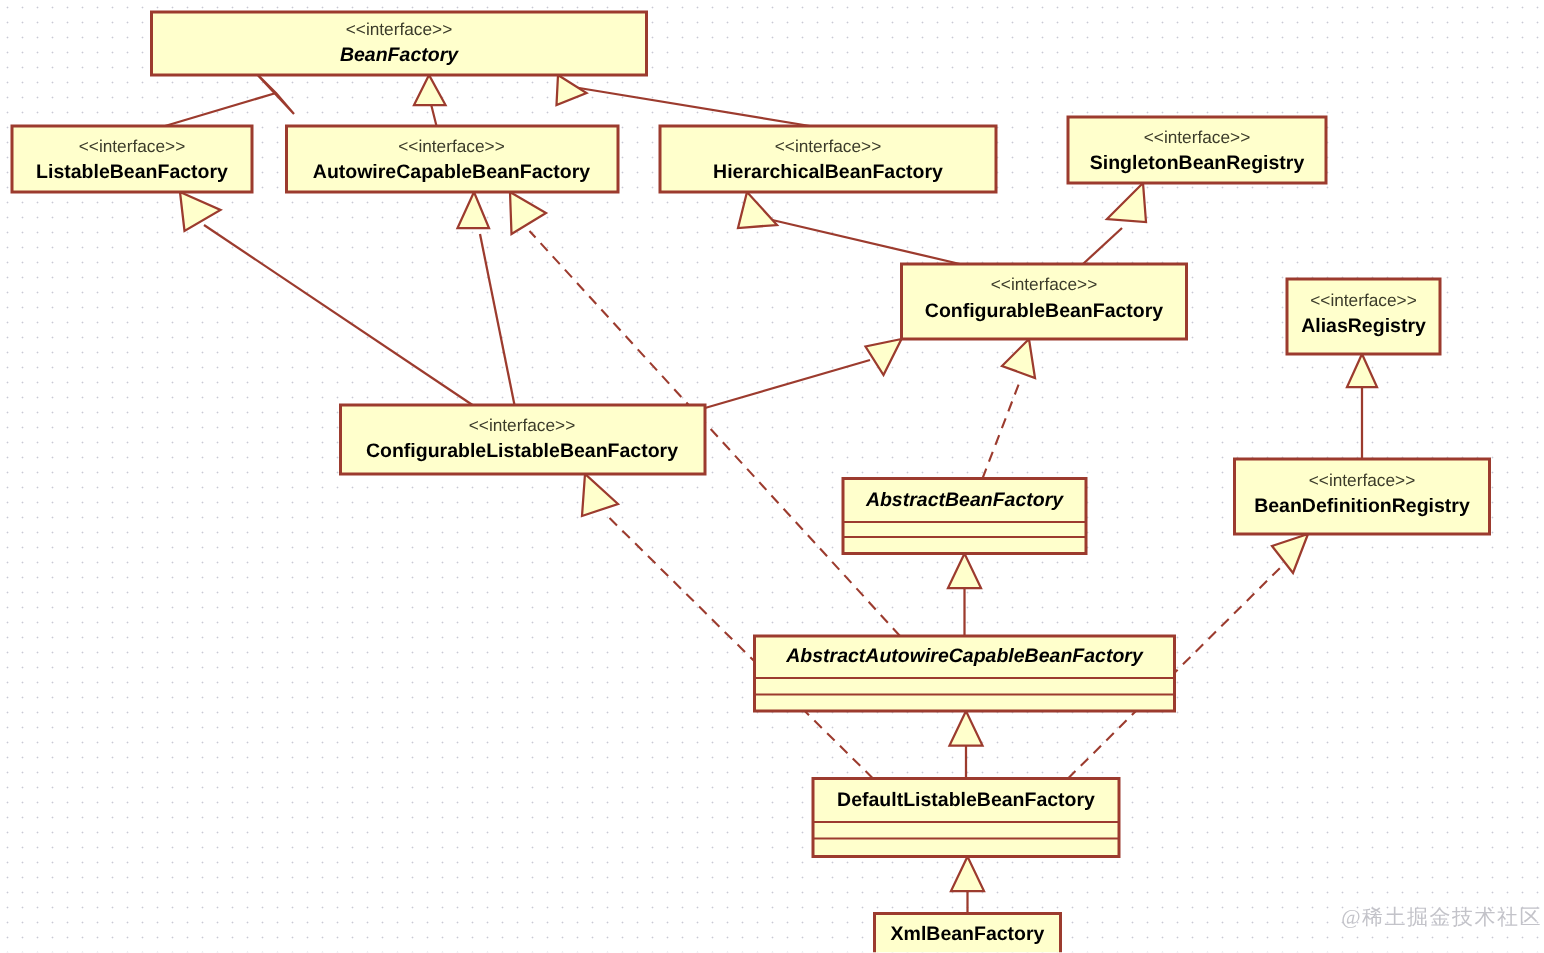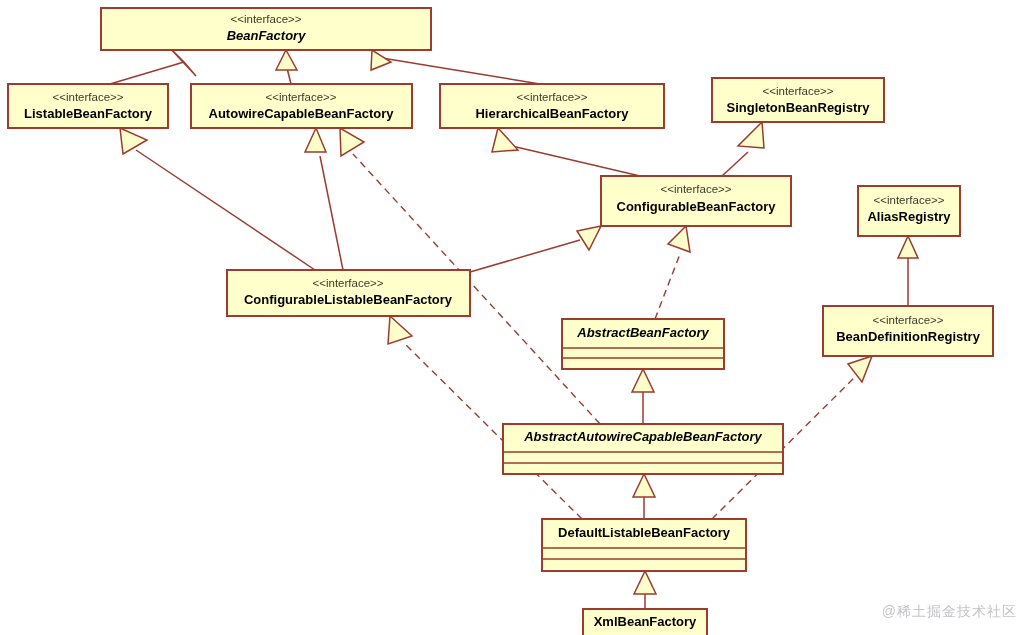--- a/index.html
+++ b/index.html
@@ -69,23 +69,23 @@
     stroke-width: 1.4;
   }
   .uml-arrowhead {
     fill: #ffffcc;
     stroke: #9c3b2e;
     stroke-width: 1.5;
     stroke-linejoin: miter;
   }
   .watermark {
     position: absolute;
-    right: 12px;
+    right: 1px;
     bottom: 14px;
-    font-family: Liberation Sans, sans-serif;
+    font-family: Liberation Serif, serif;
     font-size: 14px;
     color: #c3c3c9;
     letter-spacing: 1px;
     white-space: nowrap;
     user-select: none;
   }
 </style>
 </head>
 <body>
 

